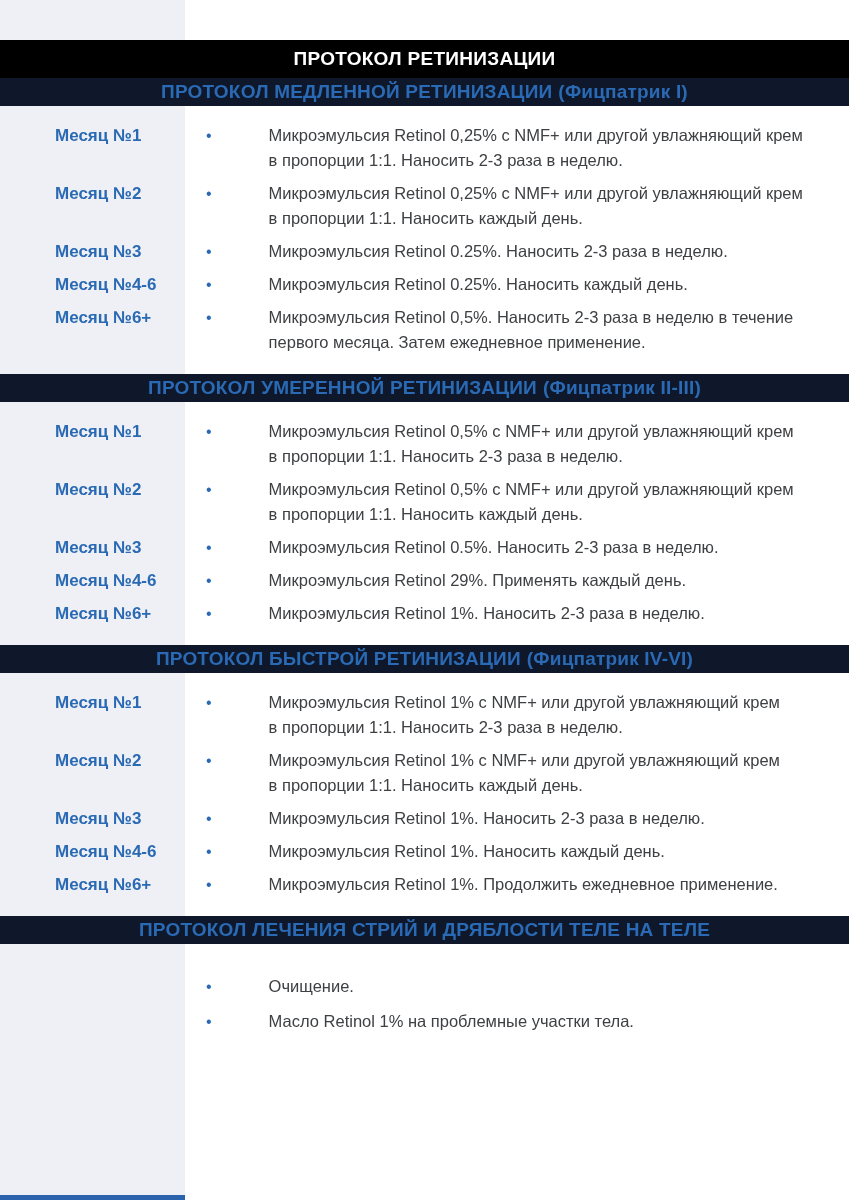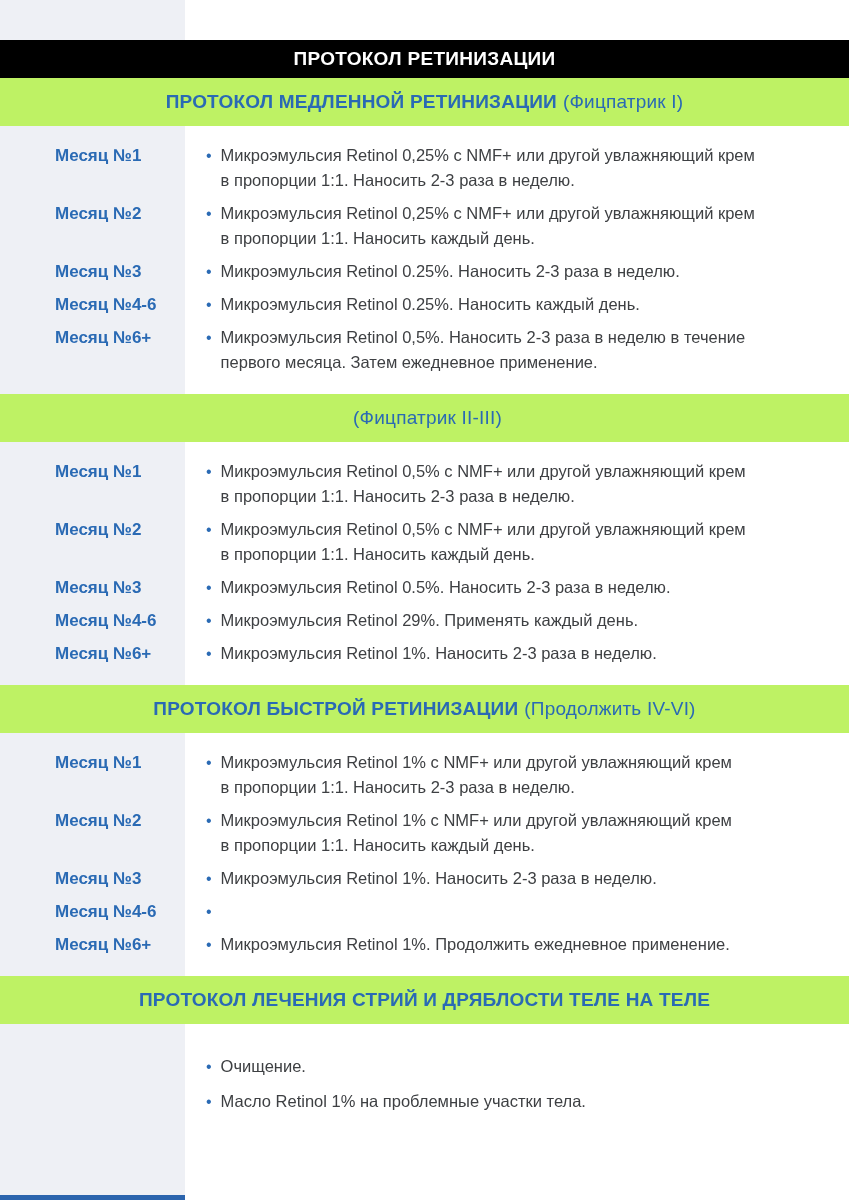--- a/index.html
+++ b/index.html
@@ -22,38 +22,38 @@
     background:#2b64ad;
   }
   .content { position:relative; }
   .top-spacer { height:40px; }
   .title-bar {
     height:38px; background:#000000;
     display:flex; align-items:center; justify-content:center;
     color:#ffffff; font-weight:bold; font-size:19px; letter-spacing:.3px;
   }
   .section-header {
-    height:48px; background:#bef264;
+    height:28px; background:#0f172a;
     display:flex; align-items:center; justify-content:center;
     font-size:19px; color:#2a6ab4; letter-spacing:.2px;
   }
   .sec-title { font-weight:bold; }
-  .sec-subtitle { font-weight:normal; margin-left:6px; }
+  .sec-subtitle { font-weight:bold; margin-left:6px; }
   .rows { padding:17px 0 11px 0; }
   .row { display:flex; align-items:flex-start; margin-bottom:8px; }
   .month-label {
     width:185px; flex:0 0 185px;
     padding-left:55px;
     font-size:17px; font-weight:bold; color:#2a6ab4;
     line-height:25px;
   }
   .bullet-cell {
     flex:1;
     display:flex; align-items:flex-start;
-    padding-left:21px; padding-right:14px;
+    padding-left:21px; padding-right:14px;gap:48px;
   }
   .dot {
     color:#2a6ab4; font-size:16px; line-height:25px;
     margin-right:9px; flex:0 0 auto;
   }
   .dot::before { content:"•"; }
   .btext {
     font-size:16.5px; line-height:25px; color:#3e4043;
     white-space:pre-line;
   }
@@ -113,20 +113,21 @@
           <span class="dot"></span>
           <span class="btext">Микроэмульсия Retinol 0,5%. Наносить 2-3 раза в неделю в течение
 первого месяца. Затем ежедневное применение.</span>
         </div>
       </div>
     </div>
   </div>
 
   <div>
     <div class="section-header">
+      <span class="sec-title">ПРОТОКОЛ УМЕРЕННОЙ РЕТИНИЗАЦИИ</span>
       <span class="sec-subtitle">(Фицпатрик II-III)</span>
     </div>
     <div class="rows">
       <div class="row">
         <div class="month-label">Месяц №1</div>
         <div class="bullet-cell">
           <span class="dot"></span>
           <span class="btext">Микроэмульсия Retinol 0,5% с NMF+ или другой увлажняющий крем
 в пропорции 1:1. Наносить 2-3 раза в неделю.</span>
         </div>
@@ -159,21 +160,21 @@
           <span class="dot"></span>
           <span class="btext">Микроэмульсия Retinol 1%. Наносить 2-3 раза в неделю.</span>
         </div>
       </div>
     </div>
   </div>
 
   <div>
     <div class="section-header">
       <span class="sec-title">ПРОТОКОЛ БЫСТРОЙ РЕТИНИЗАЦИИ</span>
-      <span class="sec-subtitle">(Продолжить IV-VI)</span>
+      <span class="sec-subtitle">(Фицпатрик IV-VI)</span>
     </div>
     <div class="rows">
       <div class="row">
         <div class="month-label">Месяц №1</div>
         <div class="bullet-cell">
           <span class="dot"></span>
           <span class="btext">Микроэмульсия Retinol 1% с NMF+ или другой увлажняющий крем
 в пропорции 1:1. Наносить 2-3 раза в неделю.</span>
         </div>
       </div>
@@ -189,20 +190,21 @@
         <div class="month-label">Месяц №3</div>
         <div class="bullet-cell">
           <span class="dot"></span>
           <span class="btext">Микроэмульсия Retinol 1%. Наносить 2-3 раза в неделю.</span>
         </div>
       </div>
       <div class="row">
         <div class="month-label">Месяц №4-6</div>
         <div class="bullet-cell">
           <span class="dot"></span>
+          <span class="btext">Микроэмульсия Retinol 1%. Наносить каждый день.</span>
         </div>
       </div>
       <div class="row">
         <div class="month-label">Месяц №6+</div>
         <div class="bullet-cell">
           <span class="dot"></span>
           <span class="btext">Микроэмульсия Retinol 1%. Продолжить ежедневное применение.</span>
         </div>
       </div>
     </div>

